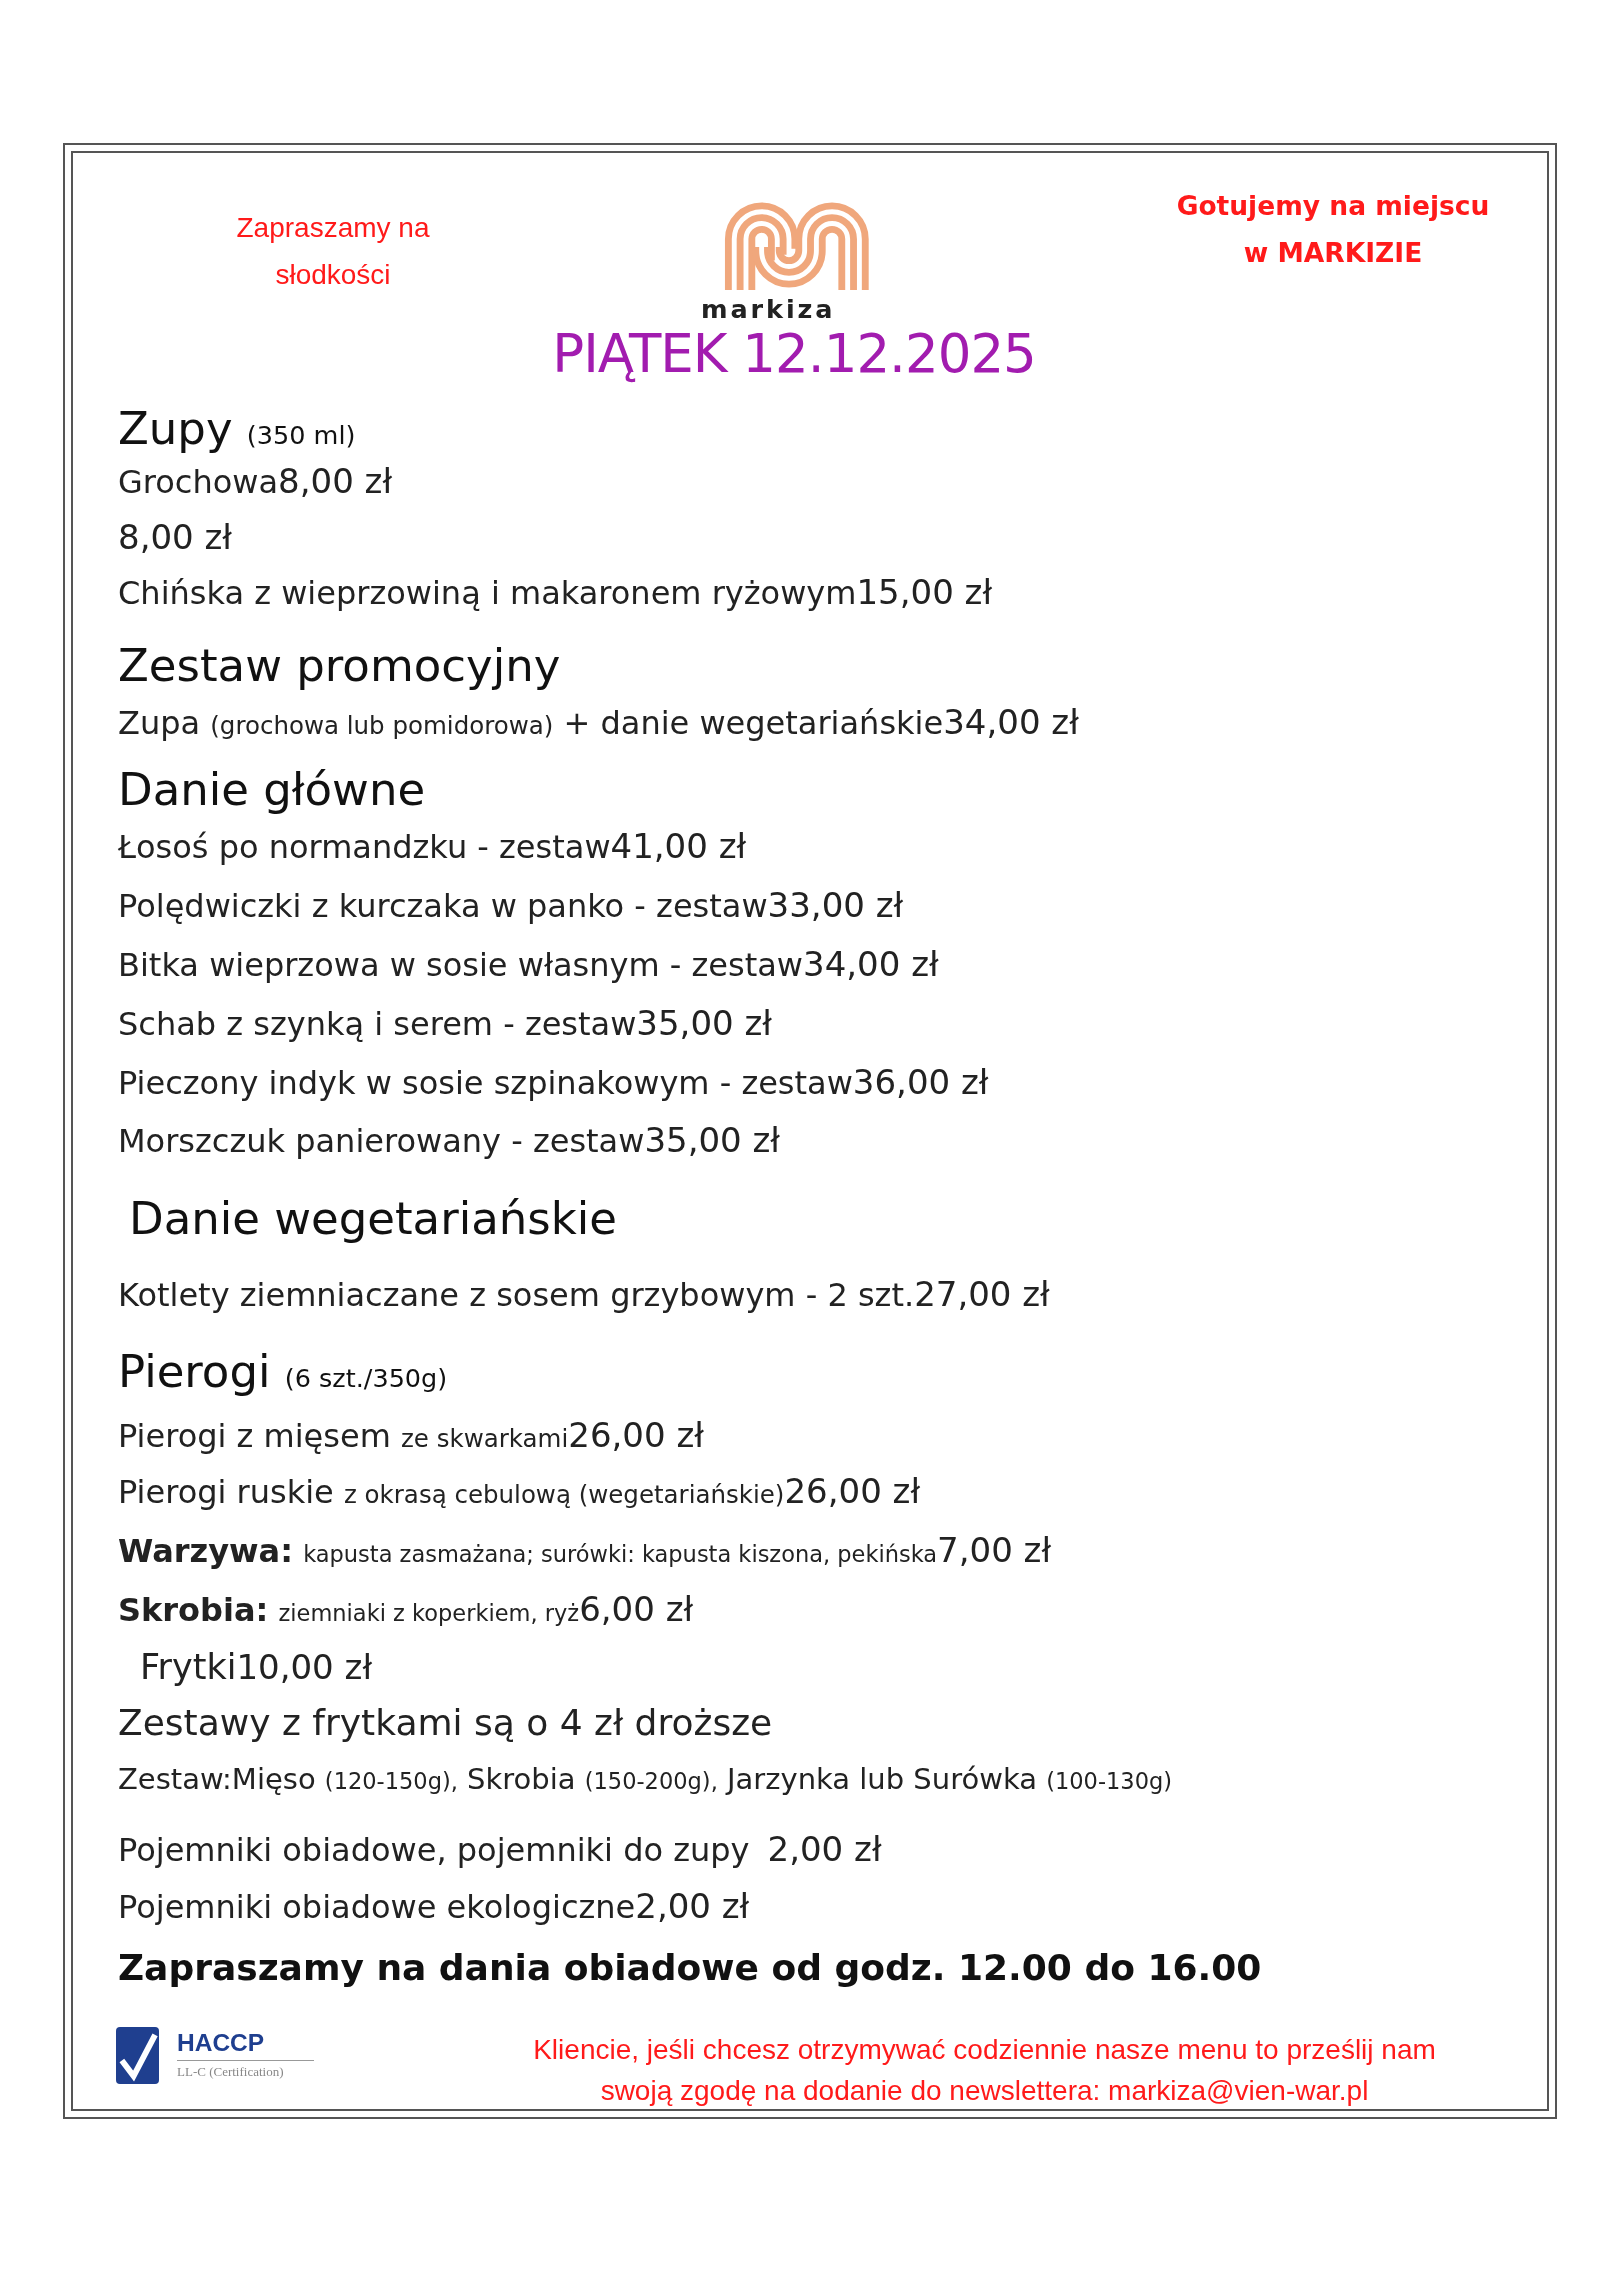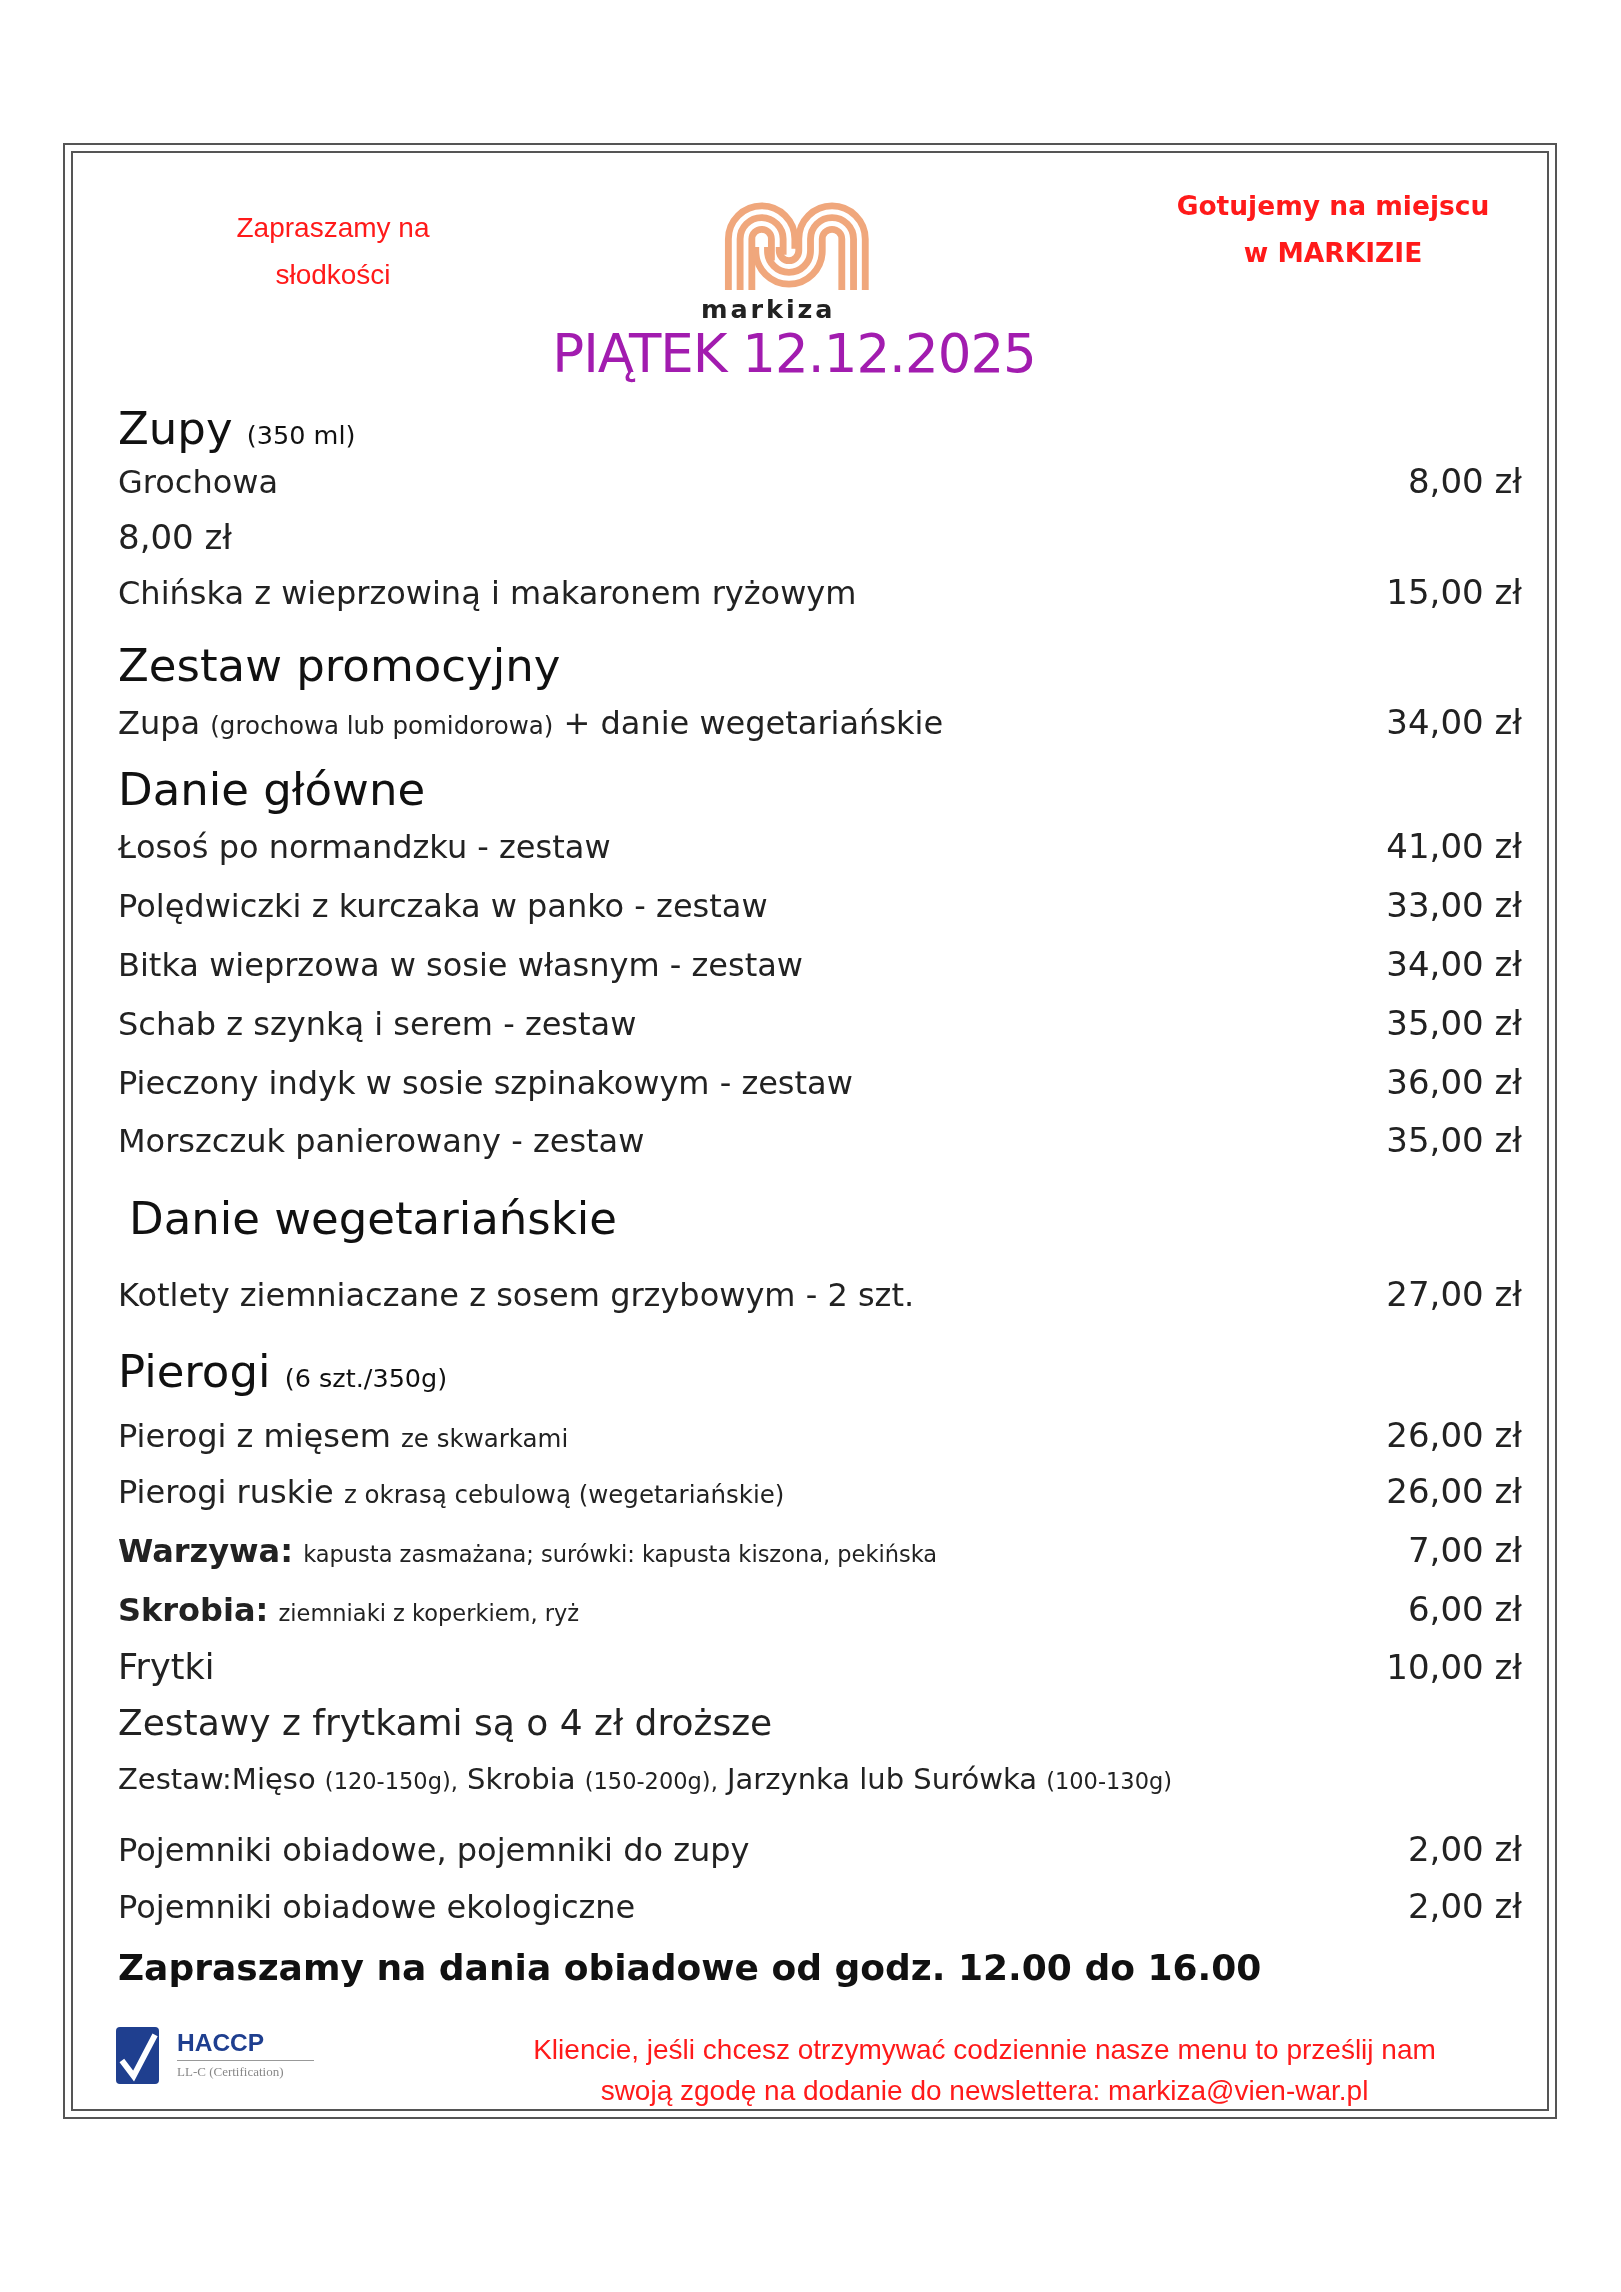--- a/index.html
+++ b/index.html
@@ -6,21 +6,21 @@
   body { width: 1621px; height: 2293px; position: relative; font-family: "DejaVu Sans", sans-serif; color: #1a1a1a; overflow: hidden; }
   .frame-outer { position: absolute; left: 63px; top: 143px; width: 1494px; height: 1976px; border: 2.9px solid #555; box-sizing: border-box; }
   .frame-inner { position: absolute; left: 71px; top: 151px; width: 1478px; height: 1960px; border: 2px solid #555; box-sizing: border-box; }
   .abs { position: absolute; }
   .red { color: #ff1a1a; }
   .promo-left { left: 186px; top: 204px; width: 294px; text-align: center; font-size: 28px; line-height: 47px; font-family: "Liberation Sans", sans-serif; }
   .promo-right { left: 1127px; top: 182px; width: 412px; text-align: center; font-size: 26.5px; line-height: 47px; font-weight: bold; font-family: "DejaVu Sans", sans-serif; }
   .logo { left: 701px; top: 192px; width: 176px; height: 139px; }
   .logo-text { position: absolute; left: 0; top: 102px; width: 176px; font-size: 25.5px; font-weight: bold; letter-spacing: 2.9px; color: #222; }
   .title { left: 0; top: 323px; width: 1588px; text-align: center; font-size: 53px; letter-spacing: -1px; color: #a21caf; }
-  .row { position: absolute; left: 118px; width: 1404px; display: flex; justify-content: space-between; align-items: baseline; }
+  .row { position: absolute; left: 118px; width: 1404px; display: flex; justify-content: flex-start; align-items: baseline; }
   .name { font-size: 32px; color: #222; white-space: nowrap; }
   .name small { font-size: 24.5px; }
   .price { font-size: 34px; color: #222; white-space: nowrap; }
   .section { position: absolute; left: 118px; font-size: 45px; color: #111; white-space: nowrap; }
   .section small { font-size: 25.5px; }
   .bold-label { font-weight: bold; }
   .tiny { font-size: 22.5px; }
   .footer-hours { left: 118px; top: 1947px; font-size: 36px; font-weight: bold; color: #111; white-space: nowrap; }
   .haccp { left: 116px; top: 2027px; width: 206px; height: 69px; }
   .haccp-box { position: absolute; left: 0; top: 0; width: 43px; height: 57px; background: #1f3f8f; border-radius: 3.9px; }
@@ -128,21 +128,21 @@
 
 <div class="row" style="top:1530px;">
   <span class="name"><span class="bold-label">Warzywa:</span> <span class="tiny">kapusta zasmażana; surówki: kapusta kiszona, pekińska</span></span>
   <span class="price">7,00 zł</span>
 </div>
 <div class="row" style="top:1589px;">
   <span class="name"><span class="bold-label">Skrobia:</span> <span class="tiny">ziemniaki z koperkiem, ryż</span></span>
   <span class="price">6,00 zł</span>
 </div>
 <div class="row" style="top:1647px;">
-  <span class="name" style="font-size:35px;">Frytki</span>
+  <span class="name" style="font-size:35px;margin-left:22px;">Frytki</span>
   <span class="price">10,00 zł</span>
 </div>
 <div class="abs name" style="left:118px; top:1702px; font-size:36px;">Zestawy z frytkami są o 4 zł droższe</div>
 <div class="abs name" style="left:118px; top:1762px; font-size:29px;">
   <span>Zestaw:Mięso</span>
   <span class="tiny">(120-150g),</span>
   <span>Skrobia</span>
   <span class="tiny">(150-200g),</span>
   <span>Jarzynka lub Surówka</span>
   <span class="tiny">(100-130g)</span>

